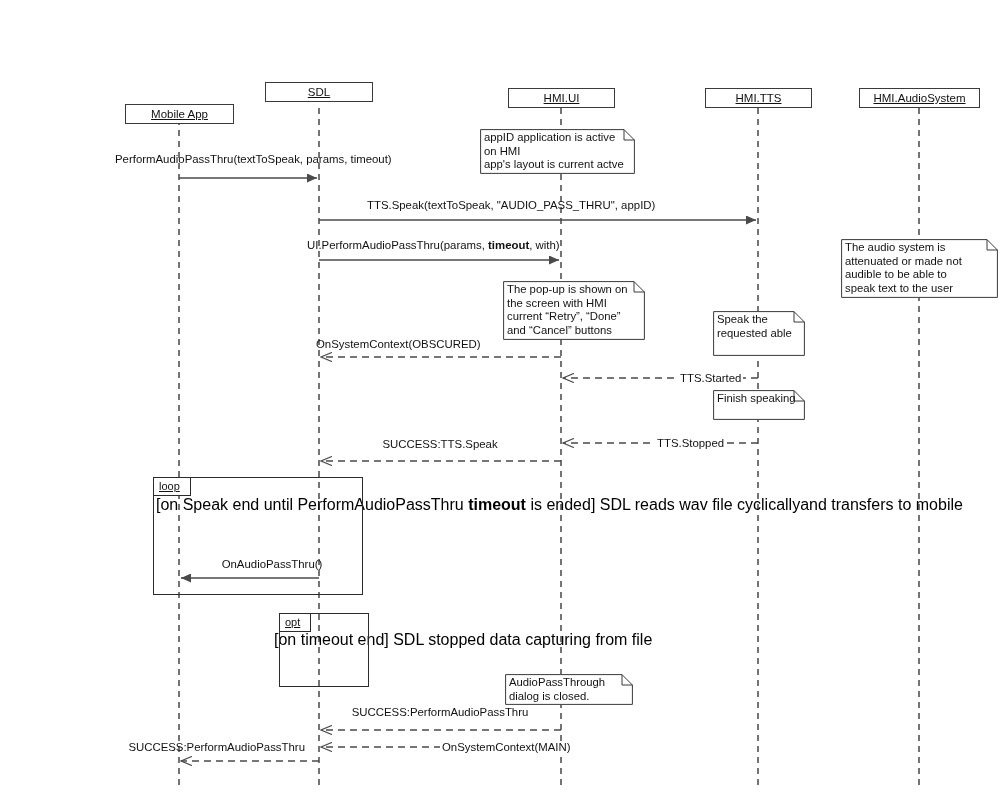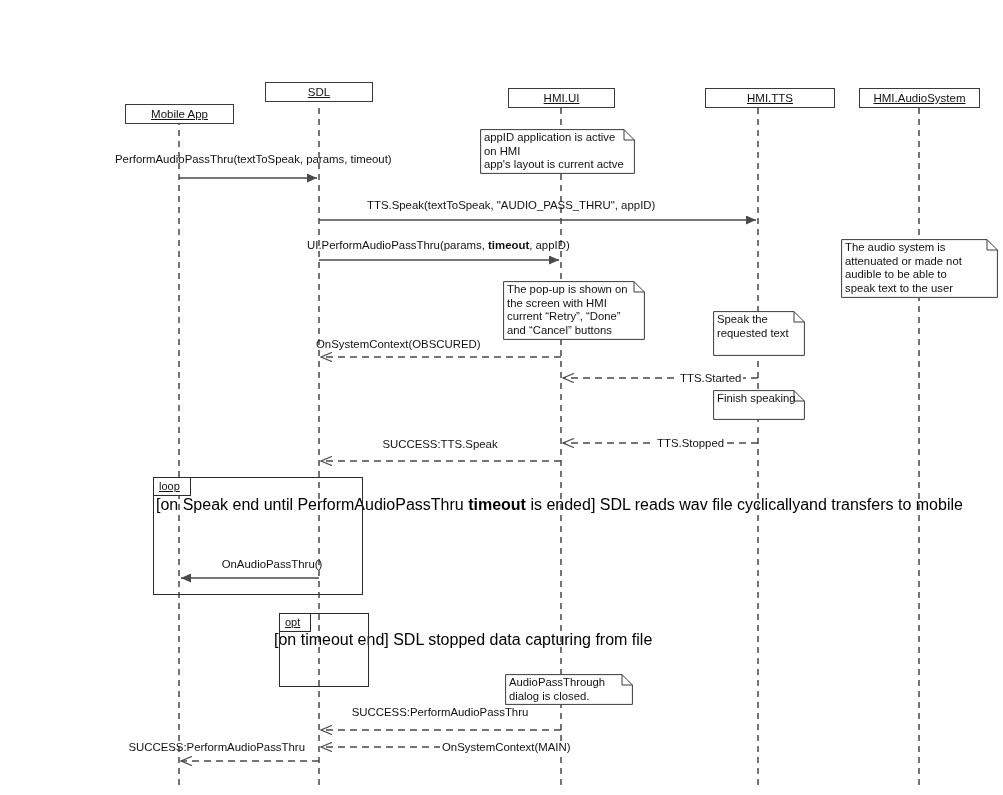--- a/index.html
+++ b/index.html
@@ -139,21 +139,21 @@
         <line x1="561" y1="730" x2="321" y2="730" stroke="#4a4a4a" stroke-width="1.3" stroke-dasharray="7,5" marker-end="url(#arrow-open)"></line>
         <line x1="561" y1="747" x2="321" y2="747" stroke="#4a4a4a" stroke-width="1.3" stroke-dasharray="7,5" marker-end="url(#arrow-open)"></line>
         <line x1="319" y1="761" x2="181" y2="761" stroke="#4a4a4a" stroke-width="1.3" stroke-dasharray="7,5" marker-end="url(#arrow-open)"></line>
       </g>
   </svg>
 
   <div id="lifeline-heads">
       <div class="lifeline-head" style="left: 125px; top: 88px; width: 109px; margin-top: 16px;"><span>Mobile App</span></div>
       <div class="lifeline-head" style="left: 265px; top: 82px; width: 108px;"><span>SDL</span></div>
       <div class="lifeline-head" style="left: 508px; top: 88px; width: 107px;"><span>HMI.UI</span></div>
-      <div class="lifeline-head" style="left: 705px; top: 88px; width: 130px;"><span>HMI.TTS</span></div>
+      <div class="lifeline-head" style="left: 705px; top: 88px; width: 107px;"><span>HMI.TTS</span></div>
       <div class="lifeline-head" style="left: 859px; top: 88px; width: 121px;"><span>HMI.AudioSystem</span></div>
     </div>
   <div id="notes-layer">
       <div class="note" style="left: 480px; top: 129px; width: 155px; height: 45px;">
         <svg class="note-shape" viewBox="0 0 155 45" preserveAspectRatio="none">
           <path d="M0.6,0.6 L144,0.6 L154.4,11 L154.4,44.4 L0.6,44.4 Z" fill="#ffffff" stroke="#3a3a3a" stroke-width="1"></path>
           <path d="M144,0.6 L144,11 L154.4,11" fill="none" stroke="#3a3a3a" stroke-width="1"></path>
         </svg>
         <div class="note-text" style="white-space: pre-line;">appID application is active
 on HMI
@@ -178,21 +178,21 @@
 the screen with HMI
 current “Retry”, “Done”
 and “Cancel” buttons</div>
       </div>
       <div class="note" style="left: 713px; top: 311px; width: 92px; height: 45px;">
         <svg class="note-shape" viewBox="0 0 92 45" preserveAspectRatio="none">
           <path d="M0.6,0.6 L81,0.6 L91.4,11 L91.4,44.4 L0.6,44.4 Z" fill="#ffffff" stroke="#3a3a3a" stroke-width="1"></path>
           <path d="M81,0.6 L81,11 L91.4,11" fill="none" stroke="#3a3a3a" stroke-width="1"></path>
         </svg>
         <div class="note-text" style="white-space: pre-line;">Speak the
-requested text</div>
+requested able</div>
       </div>
       <div class="note" style="left: 713px; top: 390px; width: 92px; height: 30px;">
         <svg class="note-shape" viewBox="0 0 92 30" preserveAspectRatio="none">
           <path d="M0.6,0.6 L81,0.6 L91.4,11 L91.4,29.4 L0.6,29.4 Z" fill="#ffffff" stroke="#3a3a3a" stroke-width="1"></path>
           <path d="M81,0.6 L81,11 L91.4,11" fill="none" stroke="#3a3a3a" stroke-width="1"></path>
         </svg>
         <div class="note-text" style="white-space: pre-line;">Finish speaking</div>
       </div>
       <div class="note" style="left: 505px; top: 674px; width: 128px; height: 31px;">
         <svg class="note-shape" viewBox="0 0 128 31" preserveAspectRatio="none">
@@ -215,21 +215,21 @@
         <div class="frag-label">opt</div>
       </div>
       <div class="frag-body" style="position: absolute; left: 274px; top: 631px;">[on timeout end]
 SDL stopped
 data capturing
 from file</div>
     </div>
   <div id="labels-layer">
       <div class="msg-label" style="left: 115px; top: 152px;">PerformAudioPassThru(textToSpeak, params, timeout)</div>
       <div class="msg-label" style="left: 367px; top: 198px;">TTS.Speak(textToSpeak, "AUDIO_PASS_THRU", appID)</div>
-      <div class="msg-label" style="left: 307px; top: 238px;"><span>UI.PerformAudioPassThru(params, </span><b>timeout</b><span>, appID)</span></div>
+      <div class="msg-label" style="left: 307px; top: 238px;"><span>UI.PerformAudioPassThru(params, </span><b>timeout</b><span>, with)</span></div>
       <div class="msg-label" style="left: 316px; top: 337px;">OnSystemContext(OBSCURED)</div>
       <div class="msg-label" style="left: 678px; top: 371px;"><span class="on-line">TTS.Started</span></div>
       <div class="msg-label" style="left: 655px; top: 436px;"><span class="on-line">TTS.Stopped</span></div>
       <div class="msg-label center" style="left: 440px; top: 437px;">SUCCESS:TTS.Speak</div>
       <div class="msg-label center" style="left: 272px; top: 557px;">OnAudioPassThru()</div>
       <div class="msg-label center" style="left: 440px; top: 705px;">SUCCESS:PerformAudioPassThru</div>
       <div class="msg-label" style="left: 440px; top: 740px;"><span class="on-line">OnSystemContext(MAIN)</span></div>
       <div class="msg-label right-align" style="left: 305px; top: 740px;">SUCCESS:PerformAudioPassThru</div>
     </div>
 

